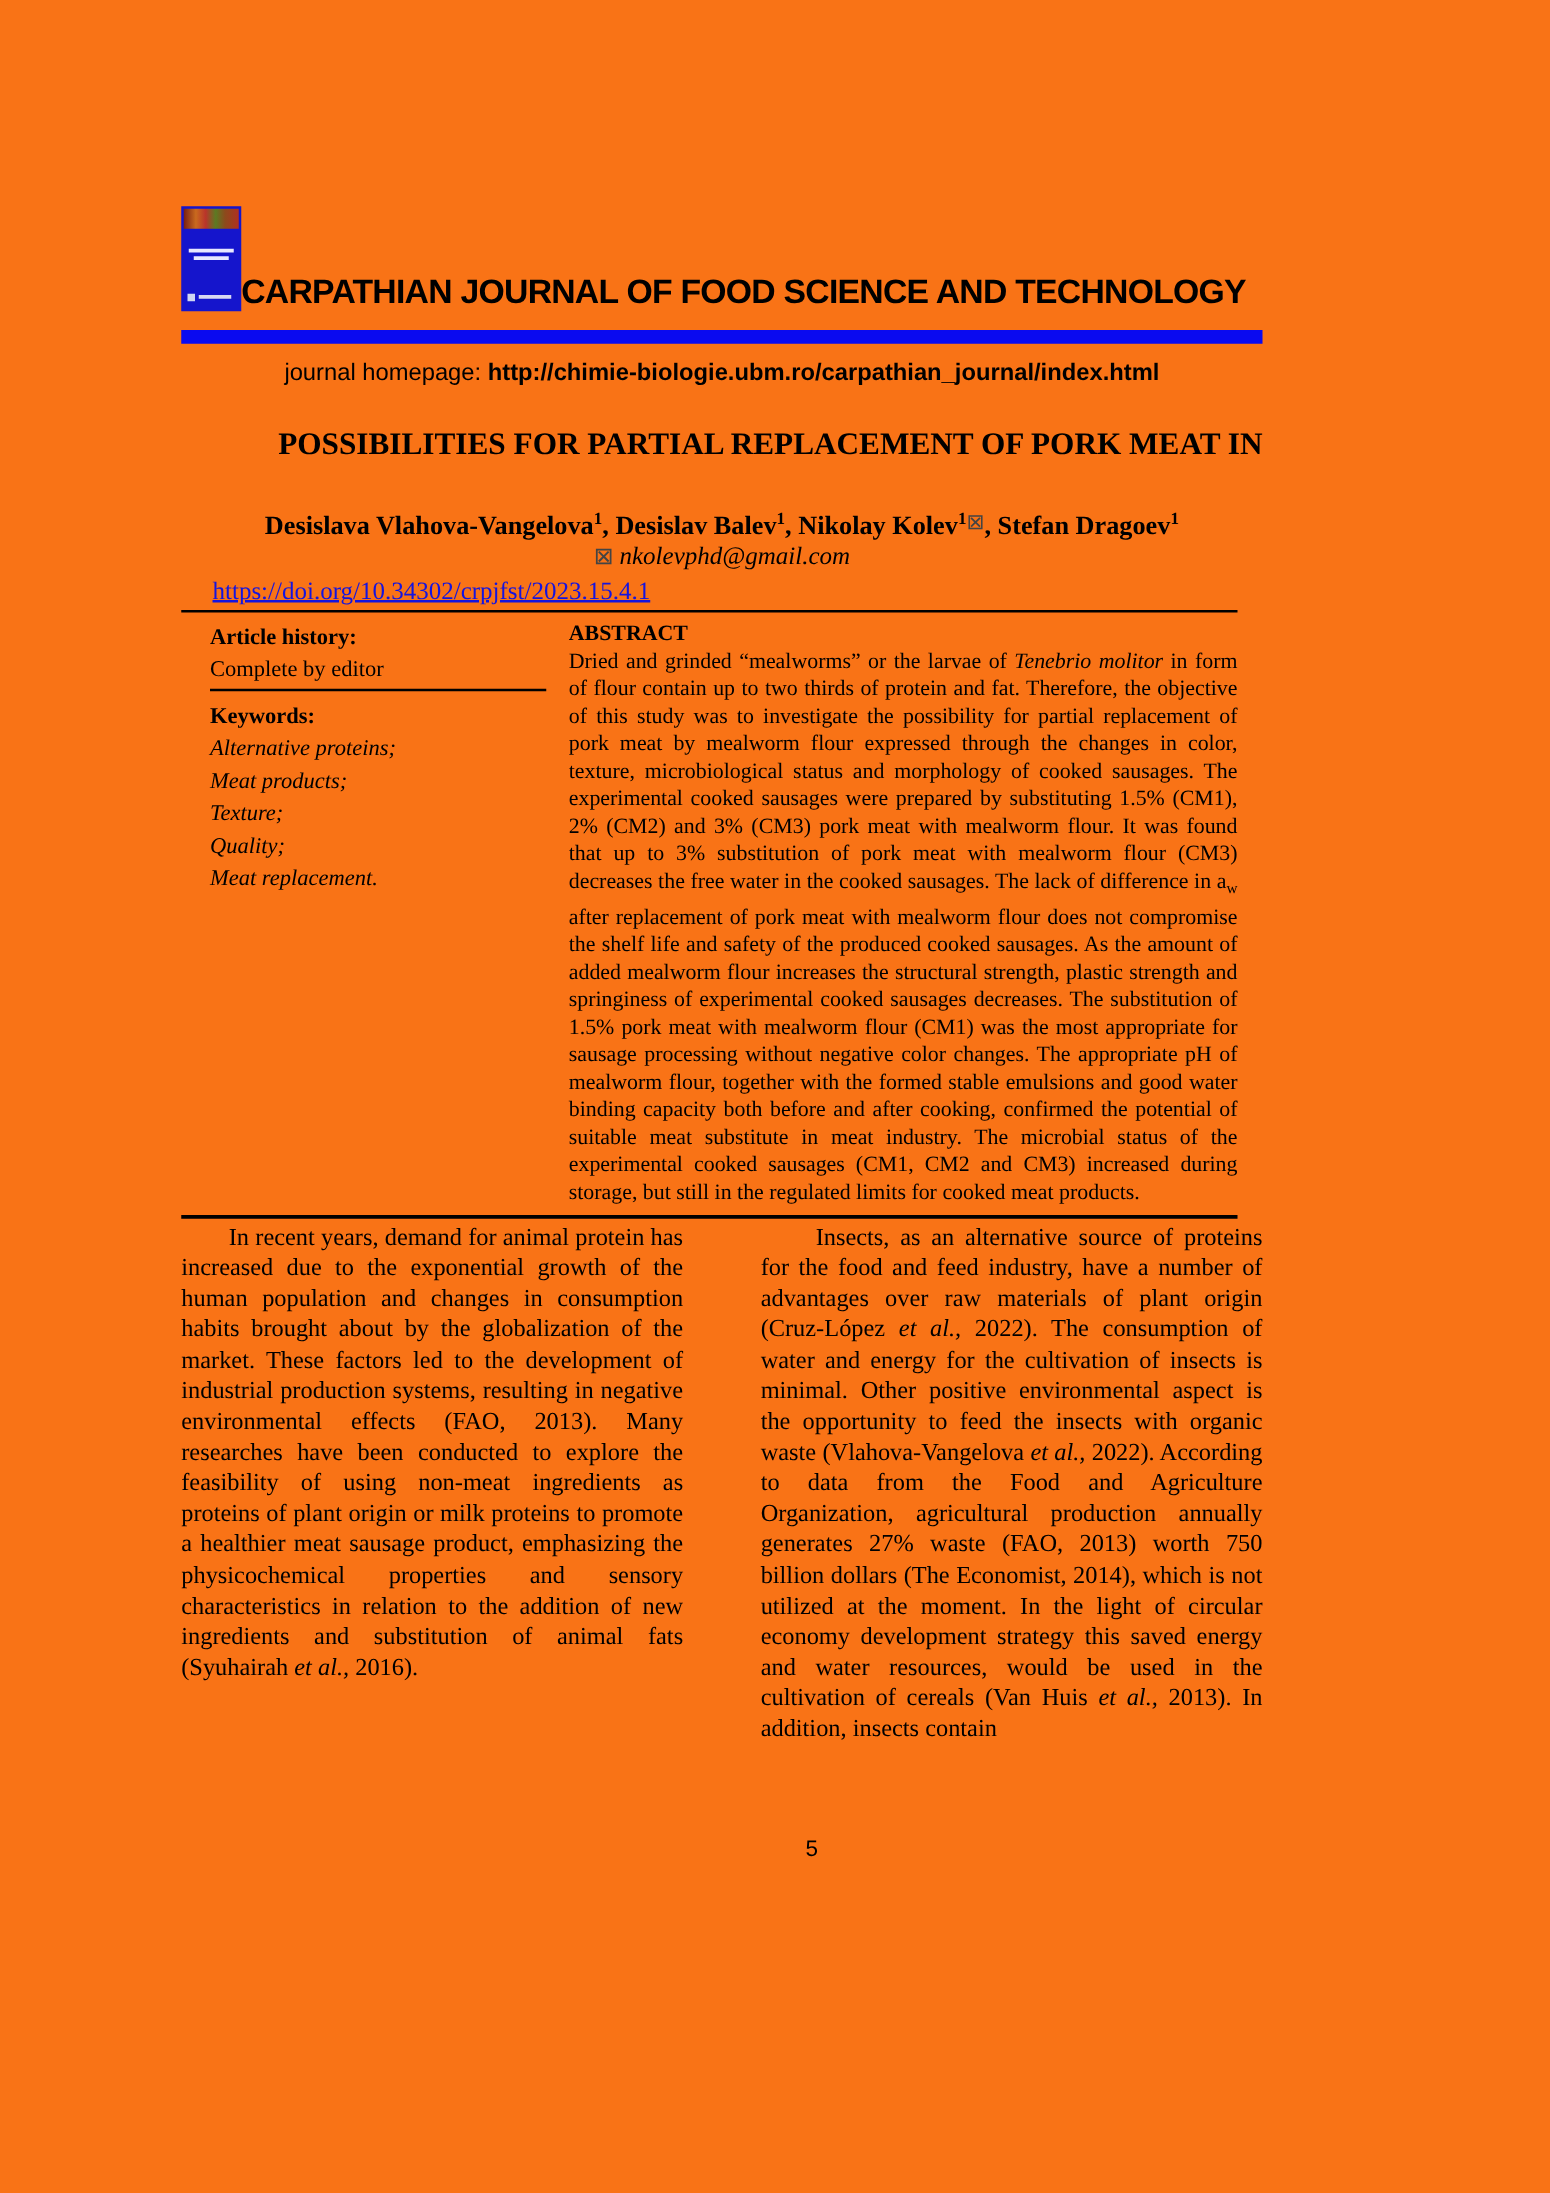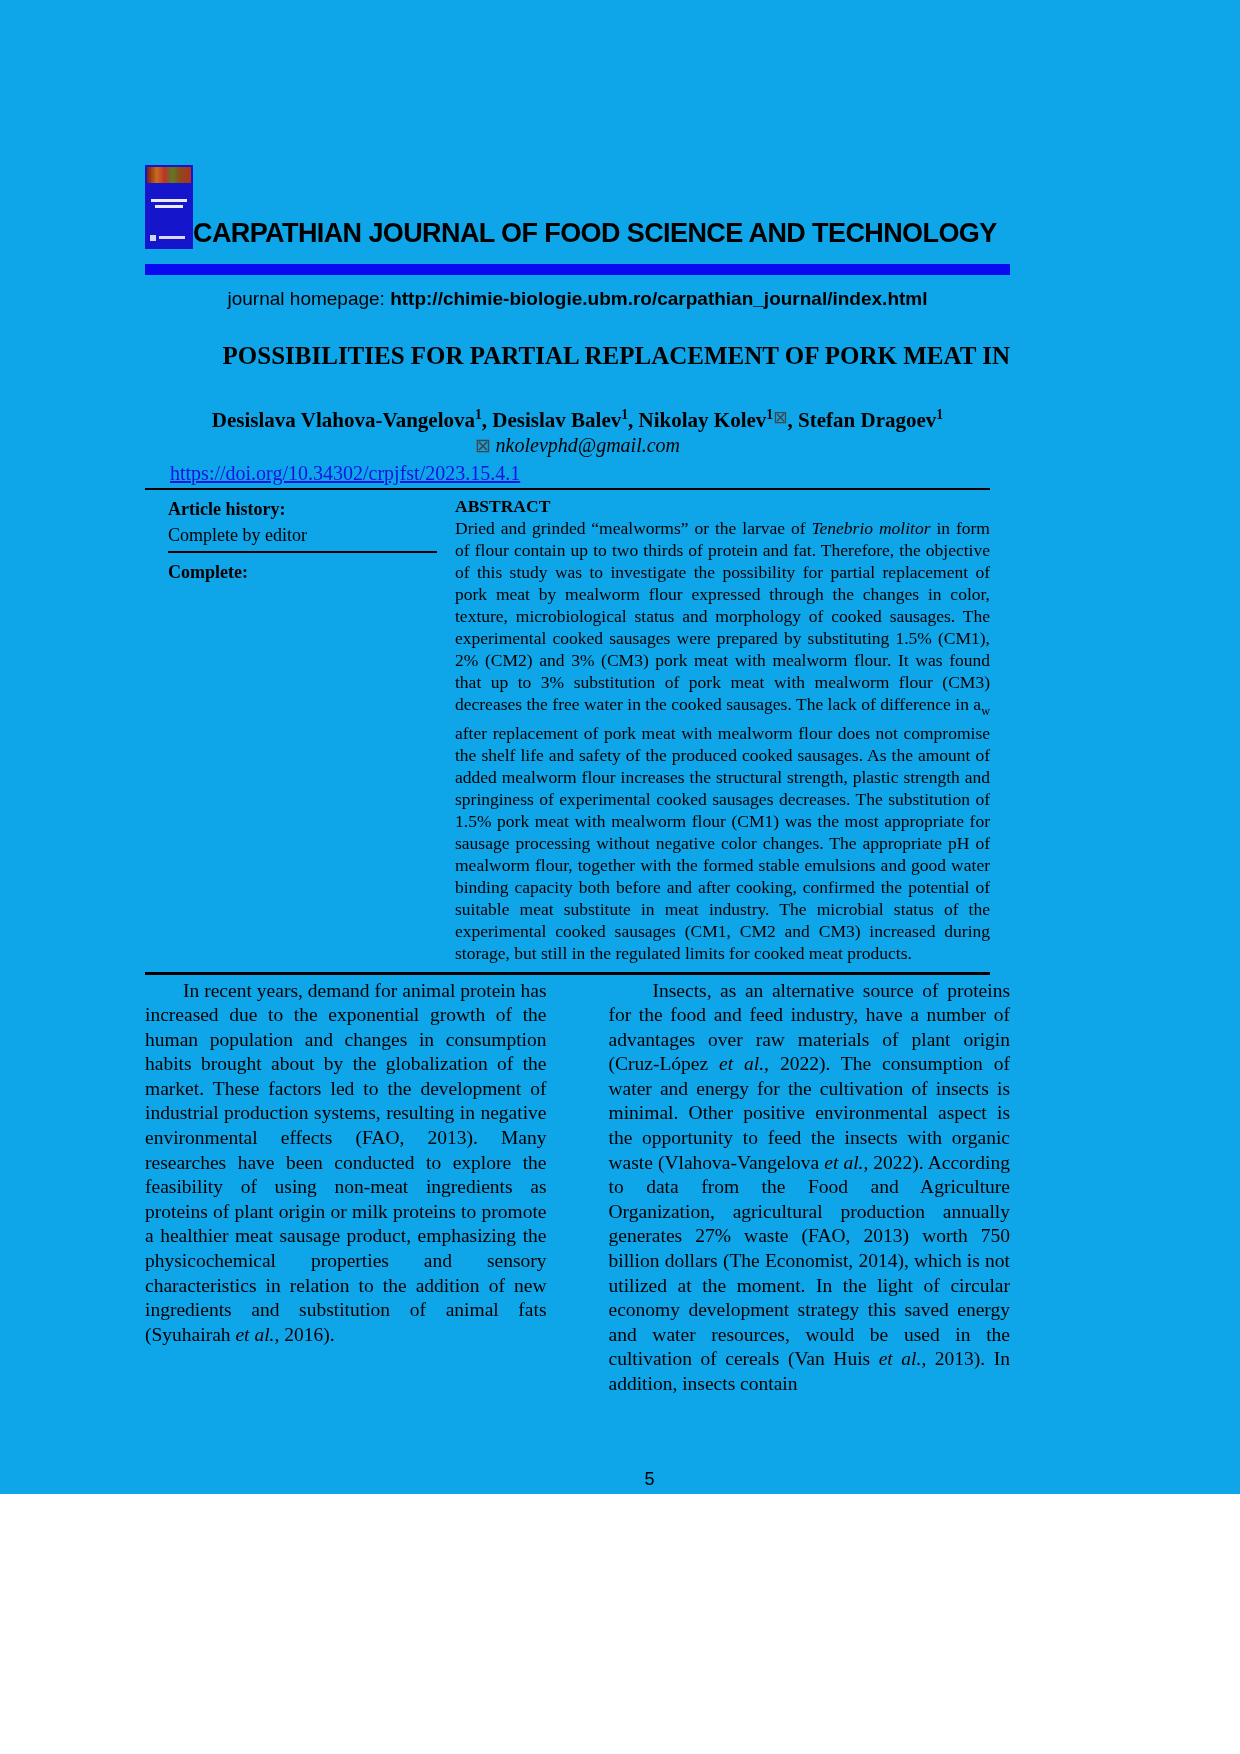--- a/index.html
+++ b/index.html
@@ -1,20 +1,20 @@
 <!DOCTYPE html>
 <html style="--accent-blue: #0a0af0; --link-blue: #1414e0; --logo-blue: #1515cc;"><head>
 <meta charset="utf-8">
 <style>
   html,body { margin:0; padding:0; background:#ffffff; }
   .page {
     position: relative;
     width: 1240px;
-    height: 1494px;
-    background: #0ea5e9;
+    height: 1754px;
+    background: #f97316;
     font-family: "Liberation Serif", serif;
     color: #000;
     overflow: hidden;
   }
   .content { margin-left: 145px; width: 865px; }
 
   
   .header-row { display:flex; align-items:flex-end; margin-top:165px; }
   .logo {
     width: 48px; height: 84px;
@@ -167,21 +167,28 @@
 
     <div class="doi-line">
       <a href="#" class="doi-link">https://doi.org/10.34302/crpjfst/2023.15.4.1</a>
     </div>
 
     <div class="info-table">
       <div class="info-left">
         <div class="label">Article history:</div>
         <div>Complete by editor</div>
         <div class="history-divider"></div>
-        <div class="label">Complete:</div>
+        <div class="label">Keywords:</div>
+        <div class="keywords-list">
+          <div>Alternative proteins;</div>
+          <div>Meat products;</div>
+          <div>Texture;</div>
+          <div>Quality;</div>
+          <div>Meat replacement.</div>
+        </div>
       </div>
       <div class="info-right">
         <div class="abstract-label">ABSTRACT</div>
         <div class="abstract-text"><span>Dried and grinded “mealworms” or the larvae of </span><span class="seg-i">Tenebrio molitor</span><span> in form of flour contain up to two thirds of protein and fat. Therefore, the objective of this study was to investigate the possibility for partial replacement of pork meat by mealworm flour expressed through the changes in color, texture, microbiological status and morphology of cooked sausages. The experimental cooked sausages were prepared by substituting 1.5% (CM1), 2% (CM2) and 3% (CM3) pork meat with mealworm flour. It was found that up to 3% substitution of pork meat with mealworm flour (CM3) decreases the free water in the cooked sausages. The lack of difference in a</span><span class="seg-sub">w</span><span> after replacement of pork meat with mealworm flour does not compromise the shelf life and safety of the produced cooked sausages. As the amount of added mealworm flour increases the structural strength, plastic strength and springiness of experimental cooked sausages decreases. The substitution of 1.5% pork meat with mealworm flour (CM1) was the most appropriate for sausage processing without negative color changes. The appropriate pH of mealworm flour, together with the formed stable emulsions and good water binding capacity both before and after cooking, confirmed the potential of suitable meat substitute in meat industry. The microbial status of the experimental cooked sausages (CM1, CM2 and CM3) increased during storage, but still in the regulated limits for cooked meat products.</span></div>
       </div>
     </div>
 
 
     <div class="columns">
       <div class="col col-left">

